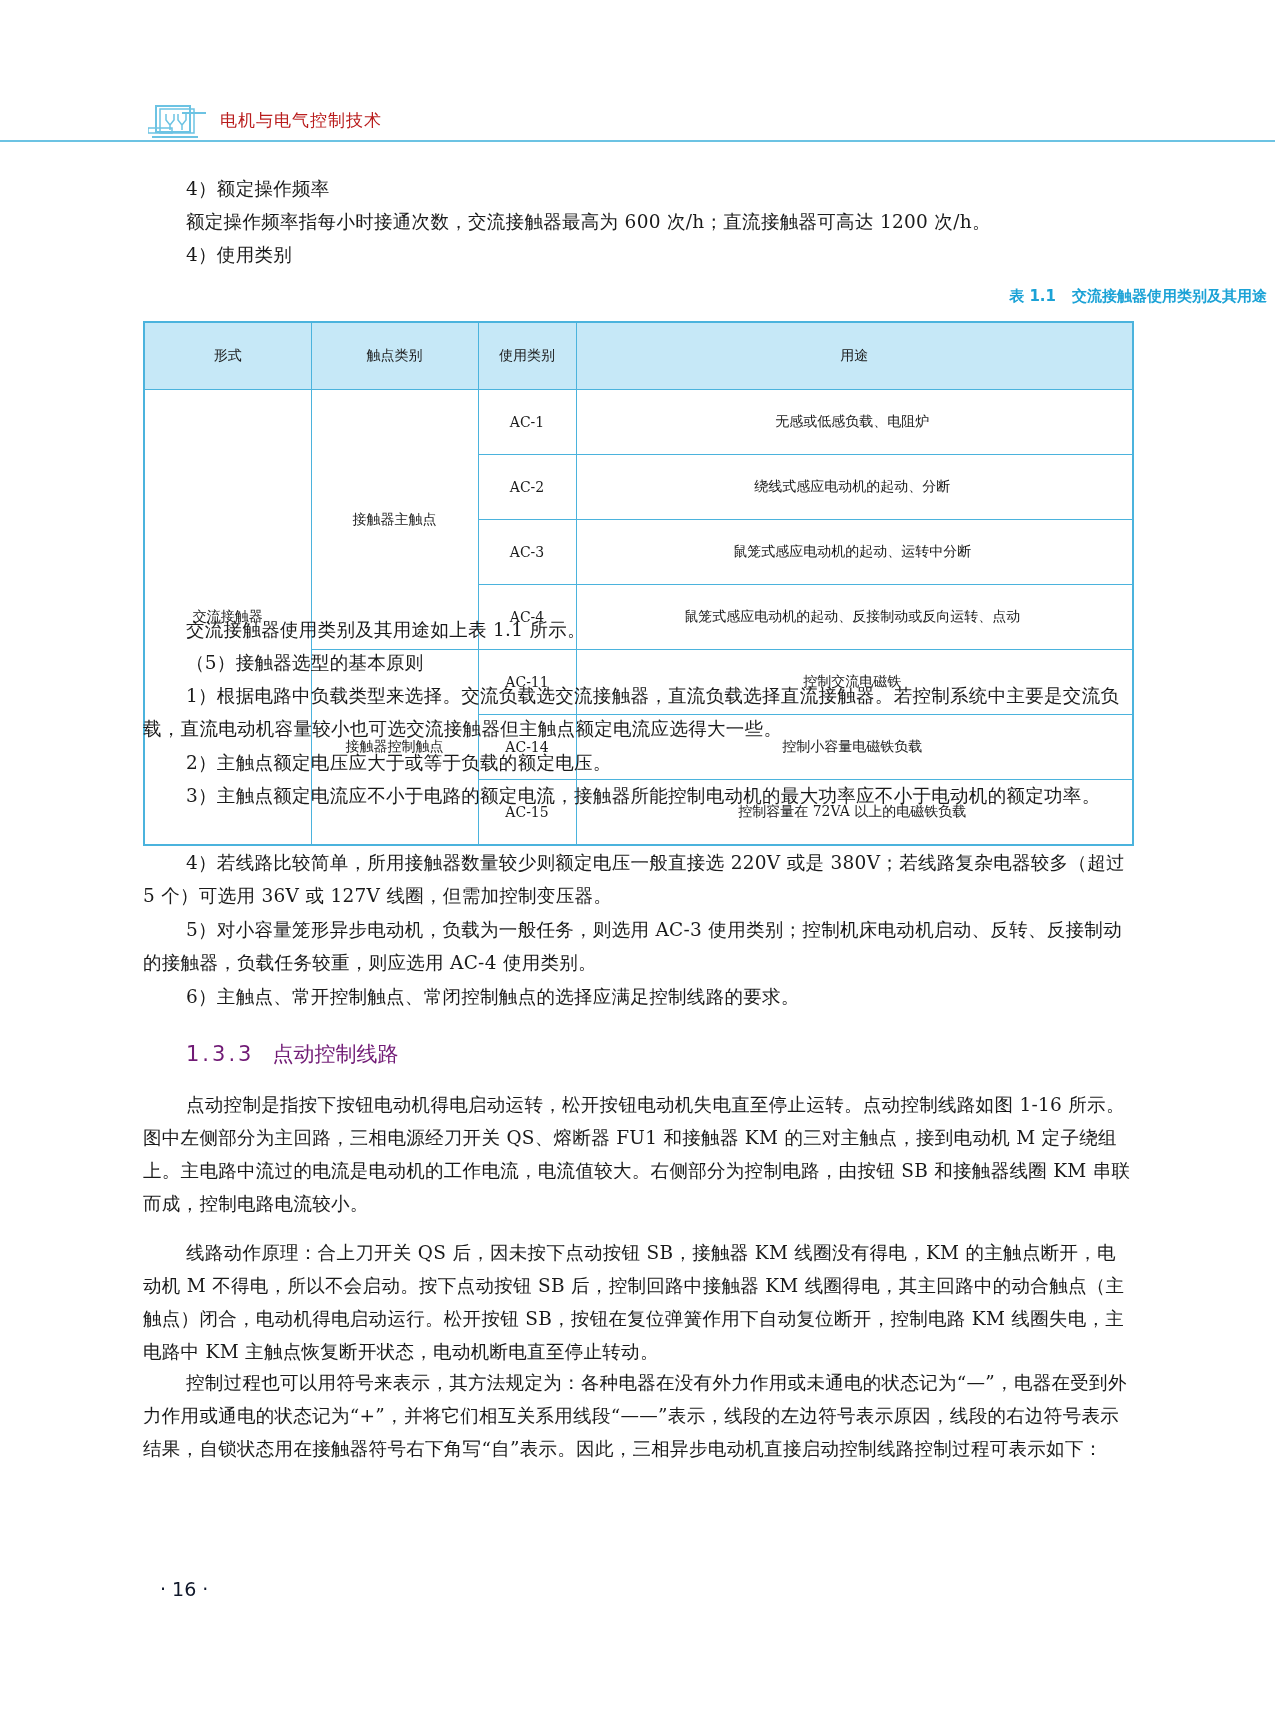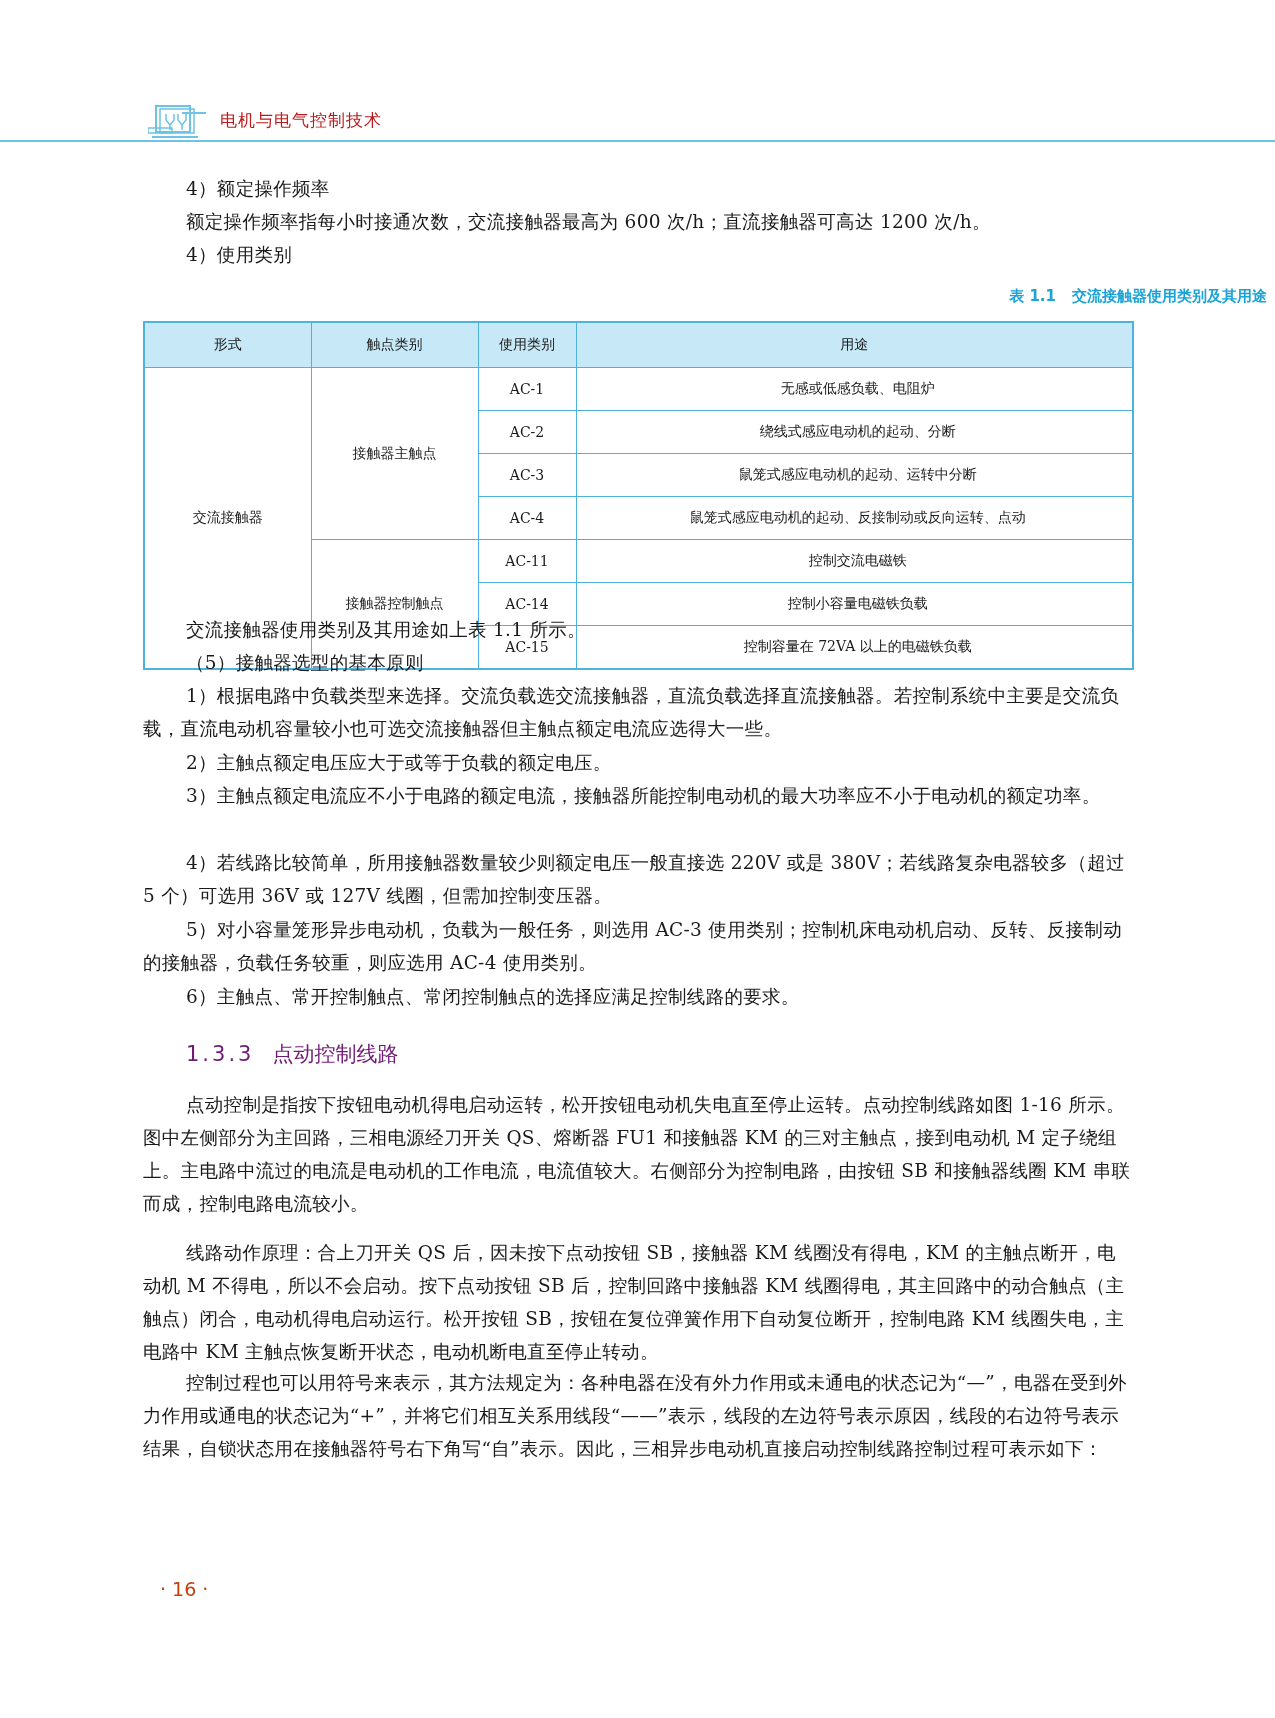--- a/index.html
+++ b/index.html
@@ -10,29 +10,29 @@
     .logo { position: absolute; left: 148px; top: 104px; width: 60px; height: 36px; }
     .header-title { position: absolute; left: 220px; top: 109px; font-family: "DejaVu Sans", "Liberation Sans", sans-serif;
                     font-size: 17px; color: #b91c1c; letter-spacing: 1px; }
     .p { position: absolute; left: 143px; width: 990px; font-size: 18.5px; line-height: 33px; letter-spacing: 0.3px; }
     .indent { text-indent: 43px; }
     .caption { position: absolute; left: 0; width: 1275px; top: 287px; text-align: right;
                font-family: "DejaVu Sans", "Liberation Sans", sans-serif; font-size: 15px; color: #1ba2d6; font-weight: bold; }
     .caption span { margin: 0 8px; }
     table.tbl { position: absolute; left: 143px; top: 321px; width: 991px; border-collapse: collapse;
                 font-size: 14px; border: 2px solid #4bb3dd; }
-    .tbl th, .tbl td { border: 1px solid #4bb3dd; height: 32px; padding: 5px; }
+    .tbl th, .tbl td { border: 1px solid #4bb3dd; height: 32px; padding: 16px; }
     .tbl th { background: #c6e8f7; font-weight: normal; height: 34px; text-align: center; }
     .tbl td.center { text-align: center; }
     .tbl td.use { text-align: center; padding-left: 12px; }
     .section-heading { position: absolute; left: 186px; top: 1040px; font-family: "DejaVu Sans", "Liberation Sans", sans-serif;
                        font-size: 21px; color: #701a75; }
     .section-heading .num { letter-spacing: 3px; margin-right: 18px; }
     .page-number { position: absolute; left: 160px; top: 1578px; font-family: "DejaVu Sans", "Liberation Sans", sans-serif;
-                   font-size: 19px; color: #c2410c; }
+                   font-size: 19px; color: #0f172a; }
   </style>
 </head>
 <body>
 
 <div class="header"></div>
 <svg class="logo" viewBox="0 0 60 36">
   <rect x="8" y="2" width="34" height="26" fill="none" stroke="#6cc3e3" stroke-width="2"></rect>
   <rect x="12" y="5" width="34" height="24" fill="none" stroke="#6cc3e3" stroke-width="1.5"></rect>
   <path d="M18 10 v6 l4 5 v5 M26 10 v6 l-4 5 M30 10 v6 l4 5 v5 M38 10 v6 l-4 5" fill="none" stroke="#6cc3e3" stroke-width="1.5"></path>
   <line x1="34" y1="9" x2="58" y2="9" stroke="#6cc3e3" stroke-width="2"></line>

